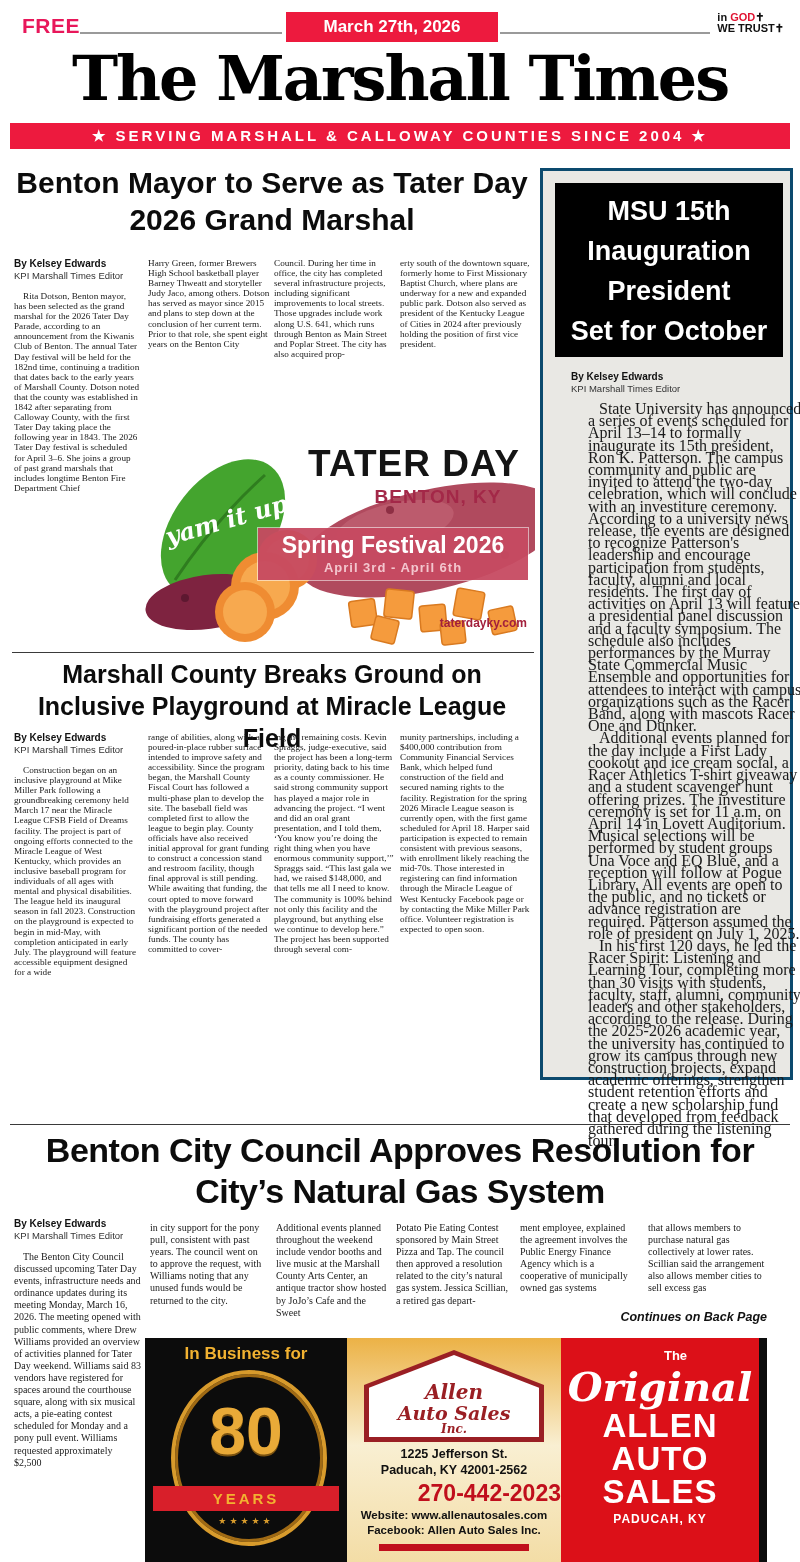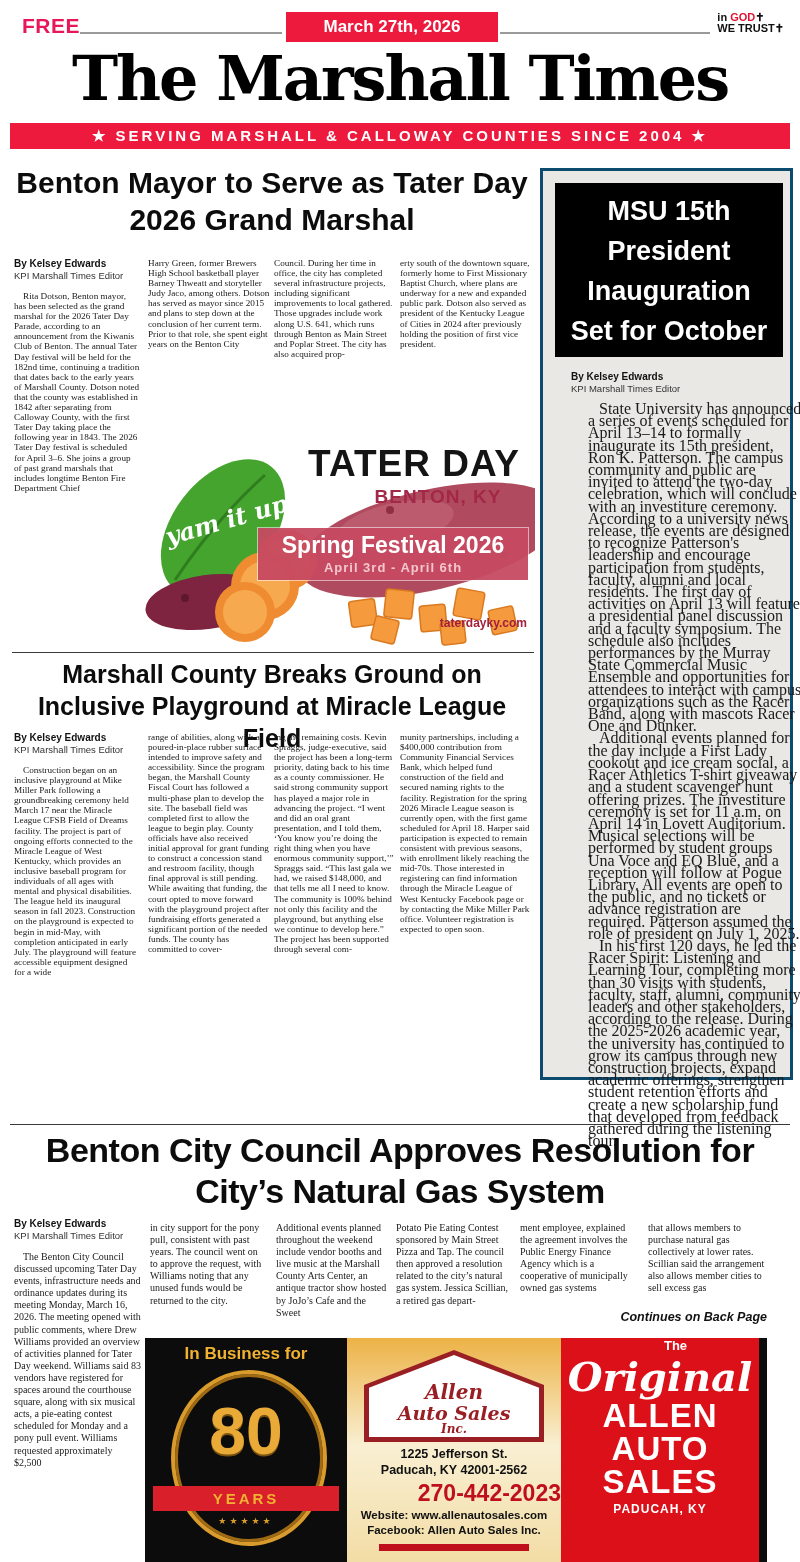--- a/index.html
+++ b/index.html
@@ -102,21 +102,21 @@
   .hl3{font-size:12px;line-height:13px;text-align:center;}
   .addr{position:absolute;left:0;top:108px;width:214px;text-align:center;
         font:bold 12.5px/16px "Liberation Sans",sans-serif;color:#111;}
   .phone{position:absolute;left:0;top:142px;width:214px;text-align:right;
          font:bold 23px "Liberation Sans",sans-serif;color:#c00f1c;}
   .weblines{position:absolute;left:0;top:170px;width:214px;text-align:center;
             font:bold 11.5px/15px "Liberation Sans",sans-serif;color:#111;}
   .midbar{position:absolute;left:32px;top:206px;width:150px;height:7px;background:#c00f1c;}
   .ad-right{position:absolute;left:416px;top:0;width:198px;height:224px;background:#dc1018;
             text-align:center;color:#fff;overflow:hidden;}
-  .the{font:bold 13px "Liberation Sans",sans-serif;margin-top:0;padding-left:31px;}
+  .the{font:bold 13px "Liberation Sans",sans-serif;margin-top:10px;padding-left:31px;}
   .orig{font:bold italic 40px/44px "DejaVu Serif",serif;margin-top:2px;}
   .big{font:900 33px/33px "Liberation Sans",sans-serif;letter-spacing:1px;}
   .pad{font:bold 12px "Liberation Sans",sans-serif;letter-spacing:1px;margin-top:4px;}
 </style>
 </head>
 <body>
 
 <div class="page">
 
   <span class="abs free">FREE</span>
@@ -135,21 +135,21 @@
 
   <div class="abs headline h1a">Benton Mayor to Serve as Tater Day 2026 Grand Marshal</div>
   <div class="abs a1 c1">
     <div class="byline">
       <b>By Kelsey Edwards</b>
         <span>KPI Marshall Times Editor</span>
     </div>
     <div class="body-txt indent">Rita Dotson, Benton mayor, has been selected as the grand marshal for the 2026 Tater Day Parade, according to an announcement from the Kiwanis Club of Benton. The annual Tater Day festival will be held for the 182nd time, continuing a tradition that dates back to the early years of Marshall County. Dotson noted that the county was established in 1842 after separating from Calloway County, with the first Tater Day taking place the following year in 1843. The 2026 Tater Day festival is scheduled for April 3–6. She joins a group of past grand marshals that includes longtime Benton Fire Department Chief</div>
   </div>
   <div class="abs a1 c2 body-txt">Harry Green, former Brewers High School basketball player Barney Thweatt and storyteller Judy Jaco, among others. Dotson has served as mayor since 2015 and plans to step down at the conclusion of her current term. Prior to that role, she spent eight years on the Benton City</div>
-  <div class="abs a1 c3 body-txt">Council. During her time in office, the city has completed several infrastructure projects, including significant improvements to local gathered. Those upgrades include work along U.S. 641, which runs through Benton as Main Street and Poplar Street. The city has also acquired prop-</div>
+  <div class="abs a1 c3 body-txt">Council. During her time in office, the city has completed several infrastructure projects, including significant improvements to local streets. Those upgrades include work along U.S. 641, which runs through Benton as Main Street and Poplar Street. The city has also acquired prop-</div>
   <div class="abs a1 c4 body-txt">erty south of the downtown square, formerly home to First Missionary Baptist Church, where plans are underway for a new and expanded public park. Dotson also served as president of the Kentucky League of Cities in 2024 after previously holding the position of first vice president.</div>
 
   <div class="abs tater">
     <svg width="390" height="206" viewBox="0 0 390 206" style="position:absolute;left:0;top:0;">
       <ellipse cx="78" cy="88" rx="78" ry="50" fill="#44a42e" transform="rotate(-52 78 88)"></ellipse>
       <path d="M30 140 Q70 80 120 35" stroke="#2f7d1f" stroke-width="3" fill="none"></path>
       <ellipse cx="285" cy="100" rx="135" ry="50" fill="#b04a5e" transform="rotate(-13 285 100)"></ellipse>
       <ellipse cx="250" cy="85" rx="60" ry="22" fill="#c26274" transform="rotate(-13 250 85)" opacity=".7"></ellipse>
       <circle cx="330" cy="95" r="6" fill="#8e2f44"></circle>
         <circle cx="290" cy="120" r="5" fill="#8e2f44"></circle>
@@ -182,22 +182,22 @@
       <div class="tb2">April 3rd - April 6th</div>
     </div>
     <div class="abs tater-url">taterdayky.com</div>
   </div>
 
   <div class="abs rule r1"></div>
 
   <div class="abs sidebar">
     <div class="msu-box">
       <div>MSU 15th</div>
+      <div>Inauguration</div>
       <div>President</div>
-      <div>Inauguration</div>
       <div>Set for October</div>
     </div>
     <div class="msu-byline byline">
       <b>By Kelsey Edwards</b>
         <span>KPI Marshall Times Editor</span>
     </div>
     <div class="msu-body">
       <p>State University has announced a series of events scheduled for April 13–14 to formally inaugurate its 15th president, Ron K. Patterson. The campus community and public are invited to attend the two-day celebration, which will conclude with an investiture ceremony. According to a university news release, the events are designed to recognize Patterson's leadership and encourage participation from students, faculty, alumni and local residents. The first day of activities on April 13 will feature a presidential panel discussion and a faculty symposium. The schedule also includes performances by the Murray State Commercial Music Ensemble and opportunities for attendees to interact with campus organizations such as the Racer Band, along with mascots Racer One and Dunker.</p>
       <p>Additional events planned for the day include a First Lady cookout and ice cream social, a Racer Athletics T-shirt giveaway and a student scavenger hunt offering prizes. The investiture ceremony is set for 11 a.m. on April 14 in Lovett Auditorium. Musical selections will be performed by student groups Una Voce and EQ Blue, and a reception will follow at Pogue Library. All events are open to the public, and no tickets or advance registration are required. Patterson assumed the role of president on July 1, 2025.</p>
       <p>In his first 120 days, he led the Racer Spirit: Listening and Learning Tour, completing more than 30 visits with students, faculty, staff, alumni, community leaders and other stakeholders, according to the release. During the 2025-2026 academic year, the university has continued to grow its campus through new construction projects, expand academic offerings, strengthen student retention efforts and create a new scholarship fund that developed from feedback gathered during the listening tour.</p>

